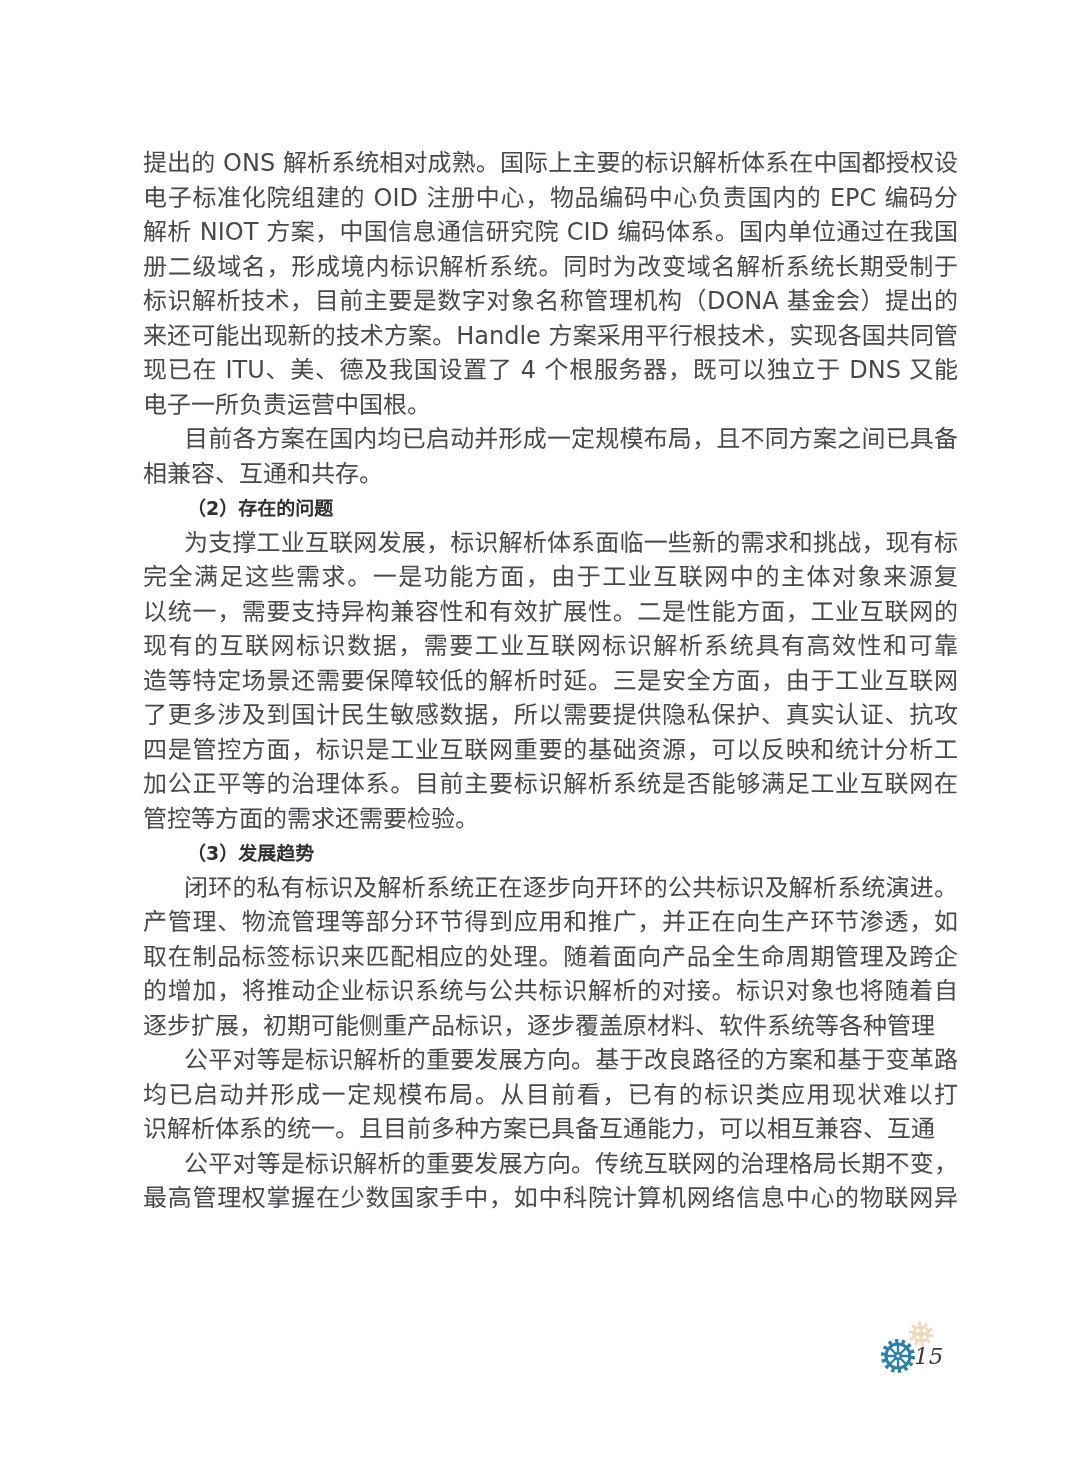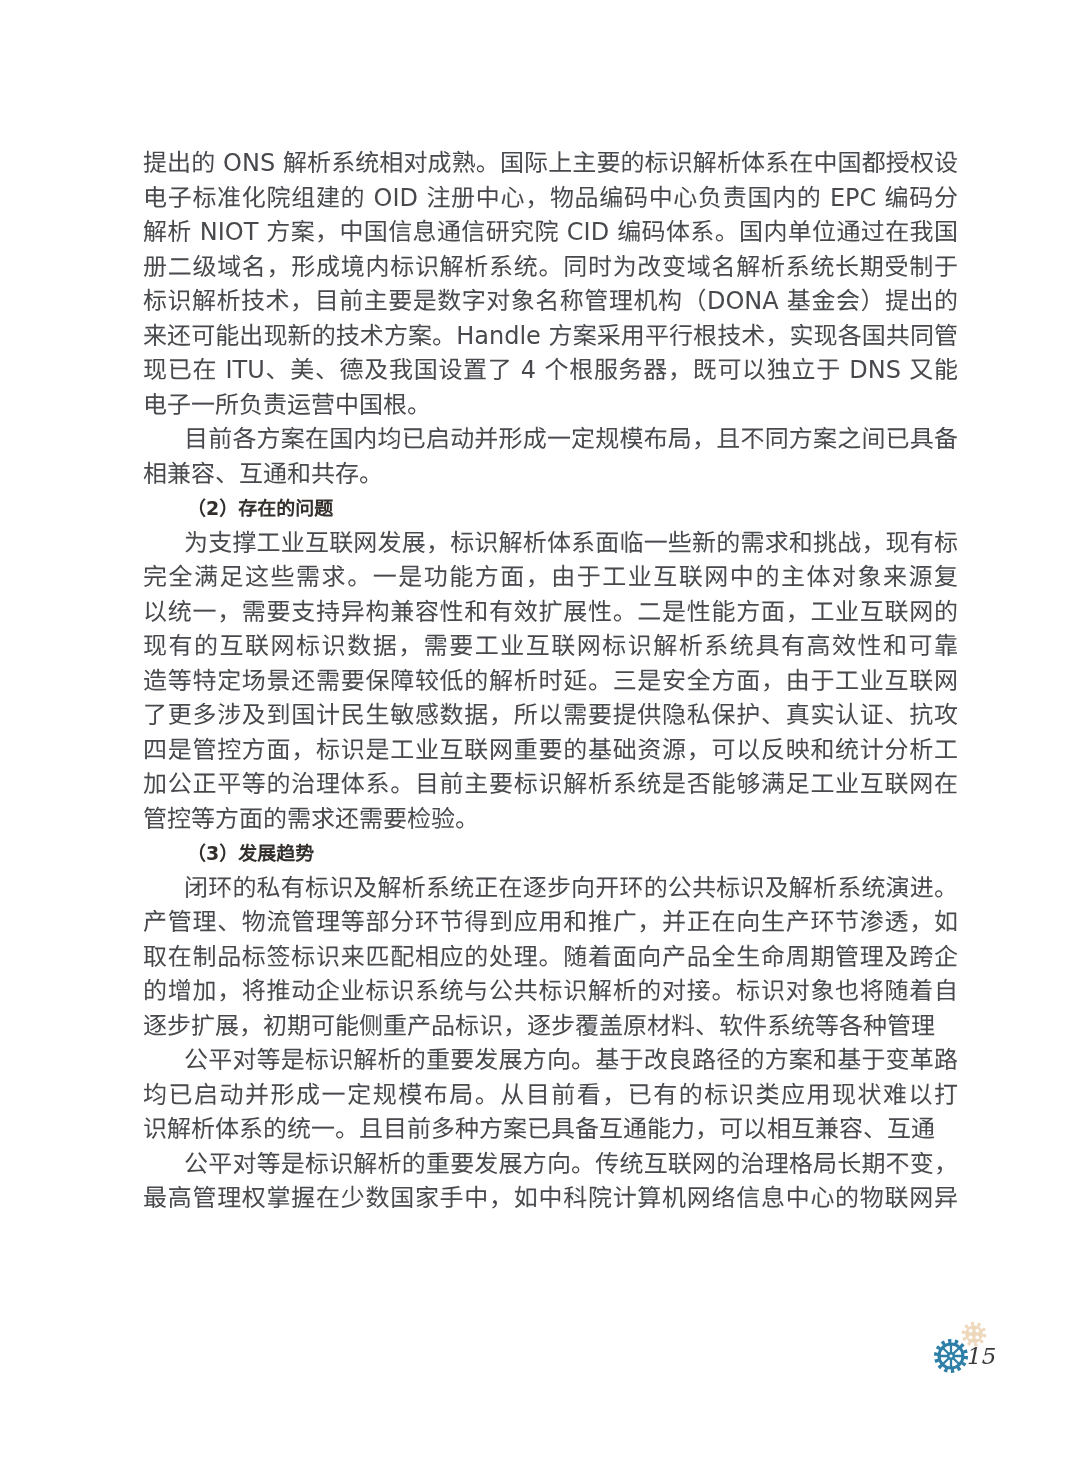--- a/index.html
+++ b/index.html
@@ -36,21 +36,21 @@
     padding-left: 44px;
     width: 771px;
     font-weight: bold;
     font-size: 19px;
     color: var(--heading-color, #332f2c);
     text-align: right;
     text-align-last: left;
   }
   .footer-mark {
     position: absolute;
-    left: 915px;
+    left: 862px;
     top: 1310px;
     width: 120px;
     height: 90px;
   }
   .gears-svg { position: absolute; left: 0; top: 0; }
   .page-number {
     position: absolute;
     left: 52px;
     top: 33px;
     font-family: "DejaVu Serif", "Liberation Serif", serif;

